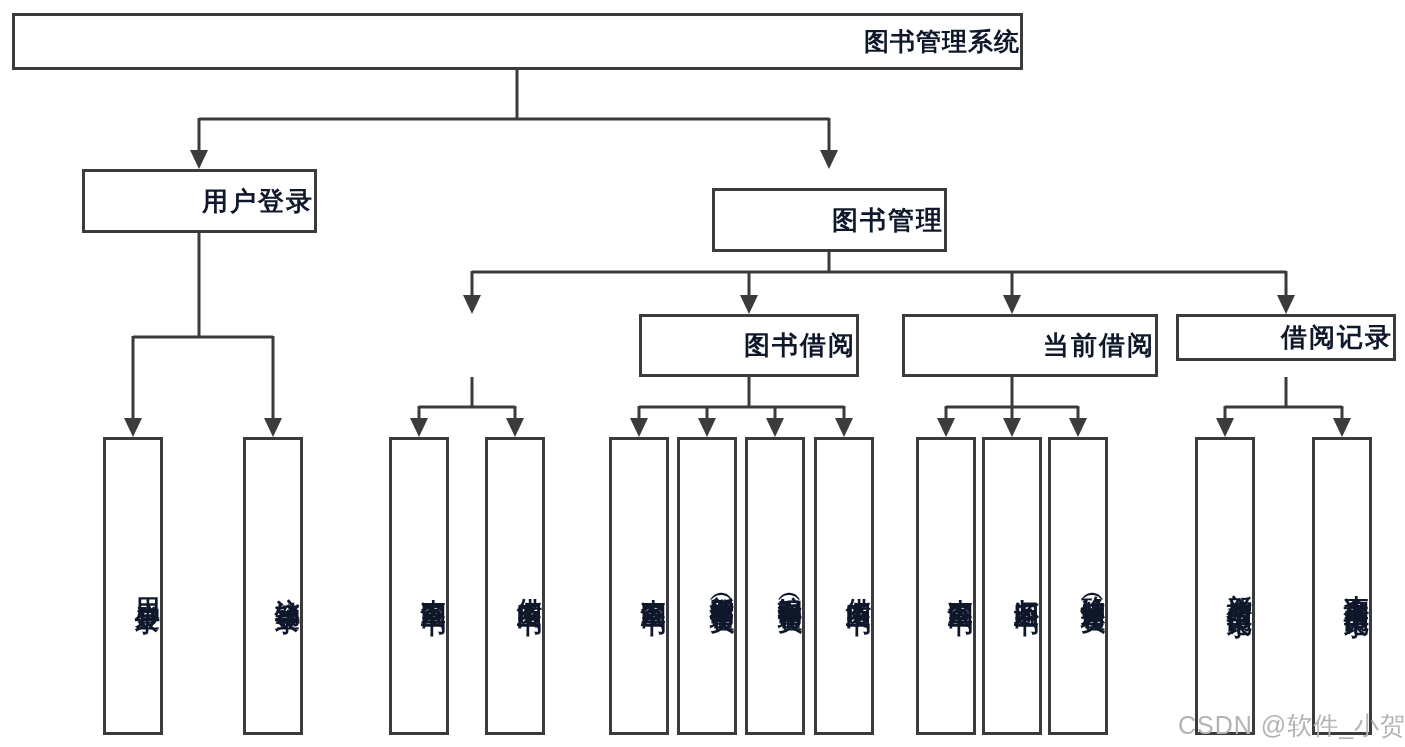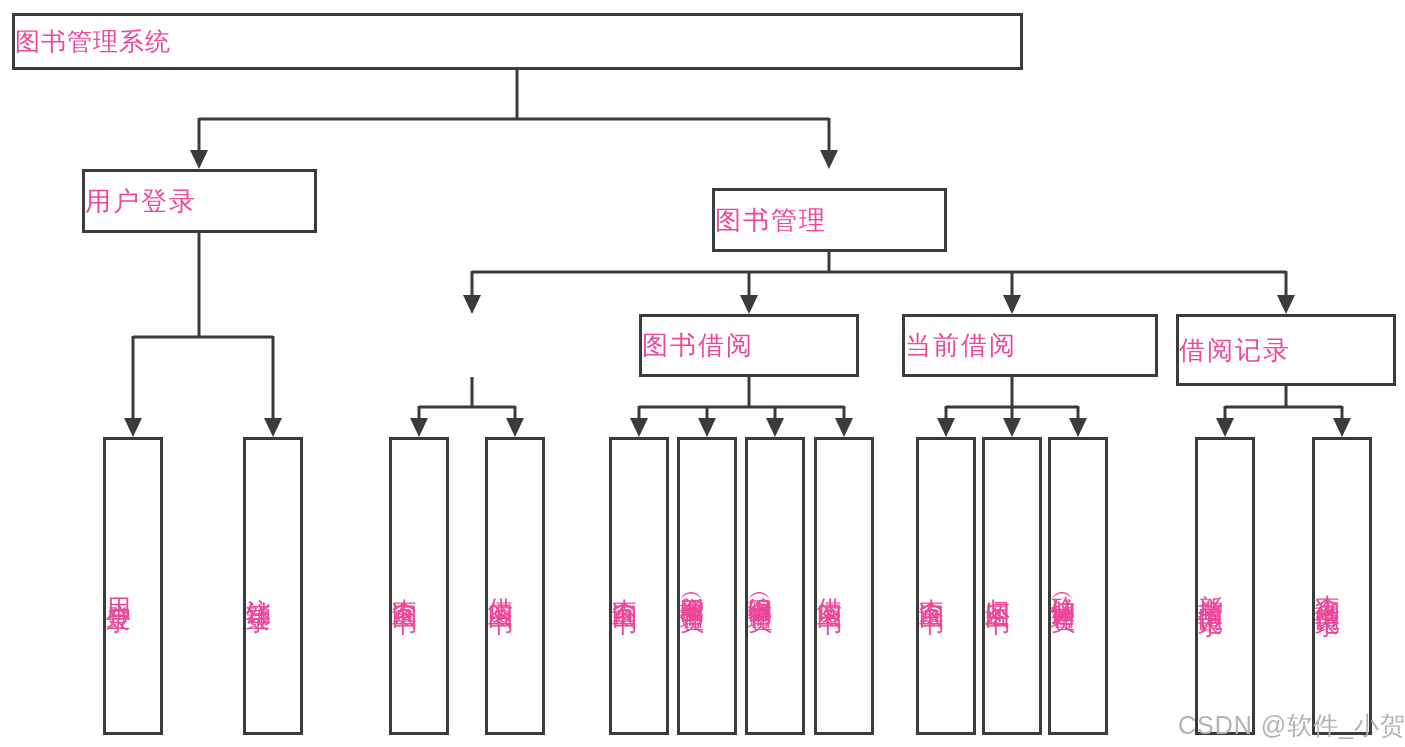--- a/index.html
+++ b/index.html
@@ -16,22 +16,23 @@
     left: 0; top: 0;
     width: 1405px; height: 747px;
   }
   .node {
     position: absolute;
     box-sizing: border-box;
     border: 3px solid #3b3b3b;
     background: #ffffff;
     display: flex;
     align-items: center;
-    justify-content: flex-start;
-    color: #ec4899;
+    justify-content: flex-end;
+    color: #0f172a;
+    font-weight: bold;
   }
   .node.h span {
     font-size: 26px;
     letter-spacing: 2px;
     white-space: nowrap;
   }
   .node.root-box span {
     font-size: 25px;
     letter-spacing: 1px;
   }
@@ -139,21 +140,21 @@
   <div class="node h" style="left:712px; top:169px; width:235px; height:64px;margin-top:19px;">
     <span>图书管理</span>
   </div>
 
   <div class="node h" style="left:639px; top:314px; width:220px; height:63px;">
     <span>图书借阅</span>
   </div>
   <div class="node h" style="left:902px; top:314px; width:256px; height:63px;">
     <span>当前借阅</span>
   </div>
-  <div class="node h" style="left:1176px; top:314px; width:220px; height:72px;">
+  <div class="node h" style="left:1176px; top:314px; width:220px; height:47px;">
     <span>借阅记录</span>
   </div>
 
   <div class="node v" style="left:103px; top:437px; width:60px; height:298px;">
     <span>用户登录</span>
   </div>
   <div class="node v" style="left:243px; top:437px; width:60px; height:298px;">
     <span>注销登录</span>
   </div>
 

